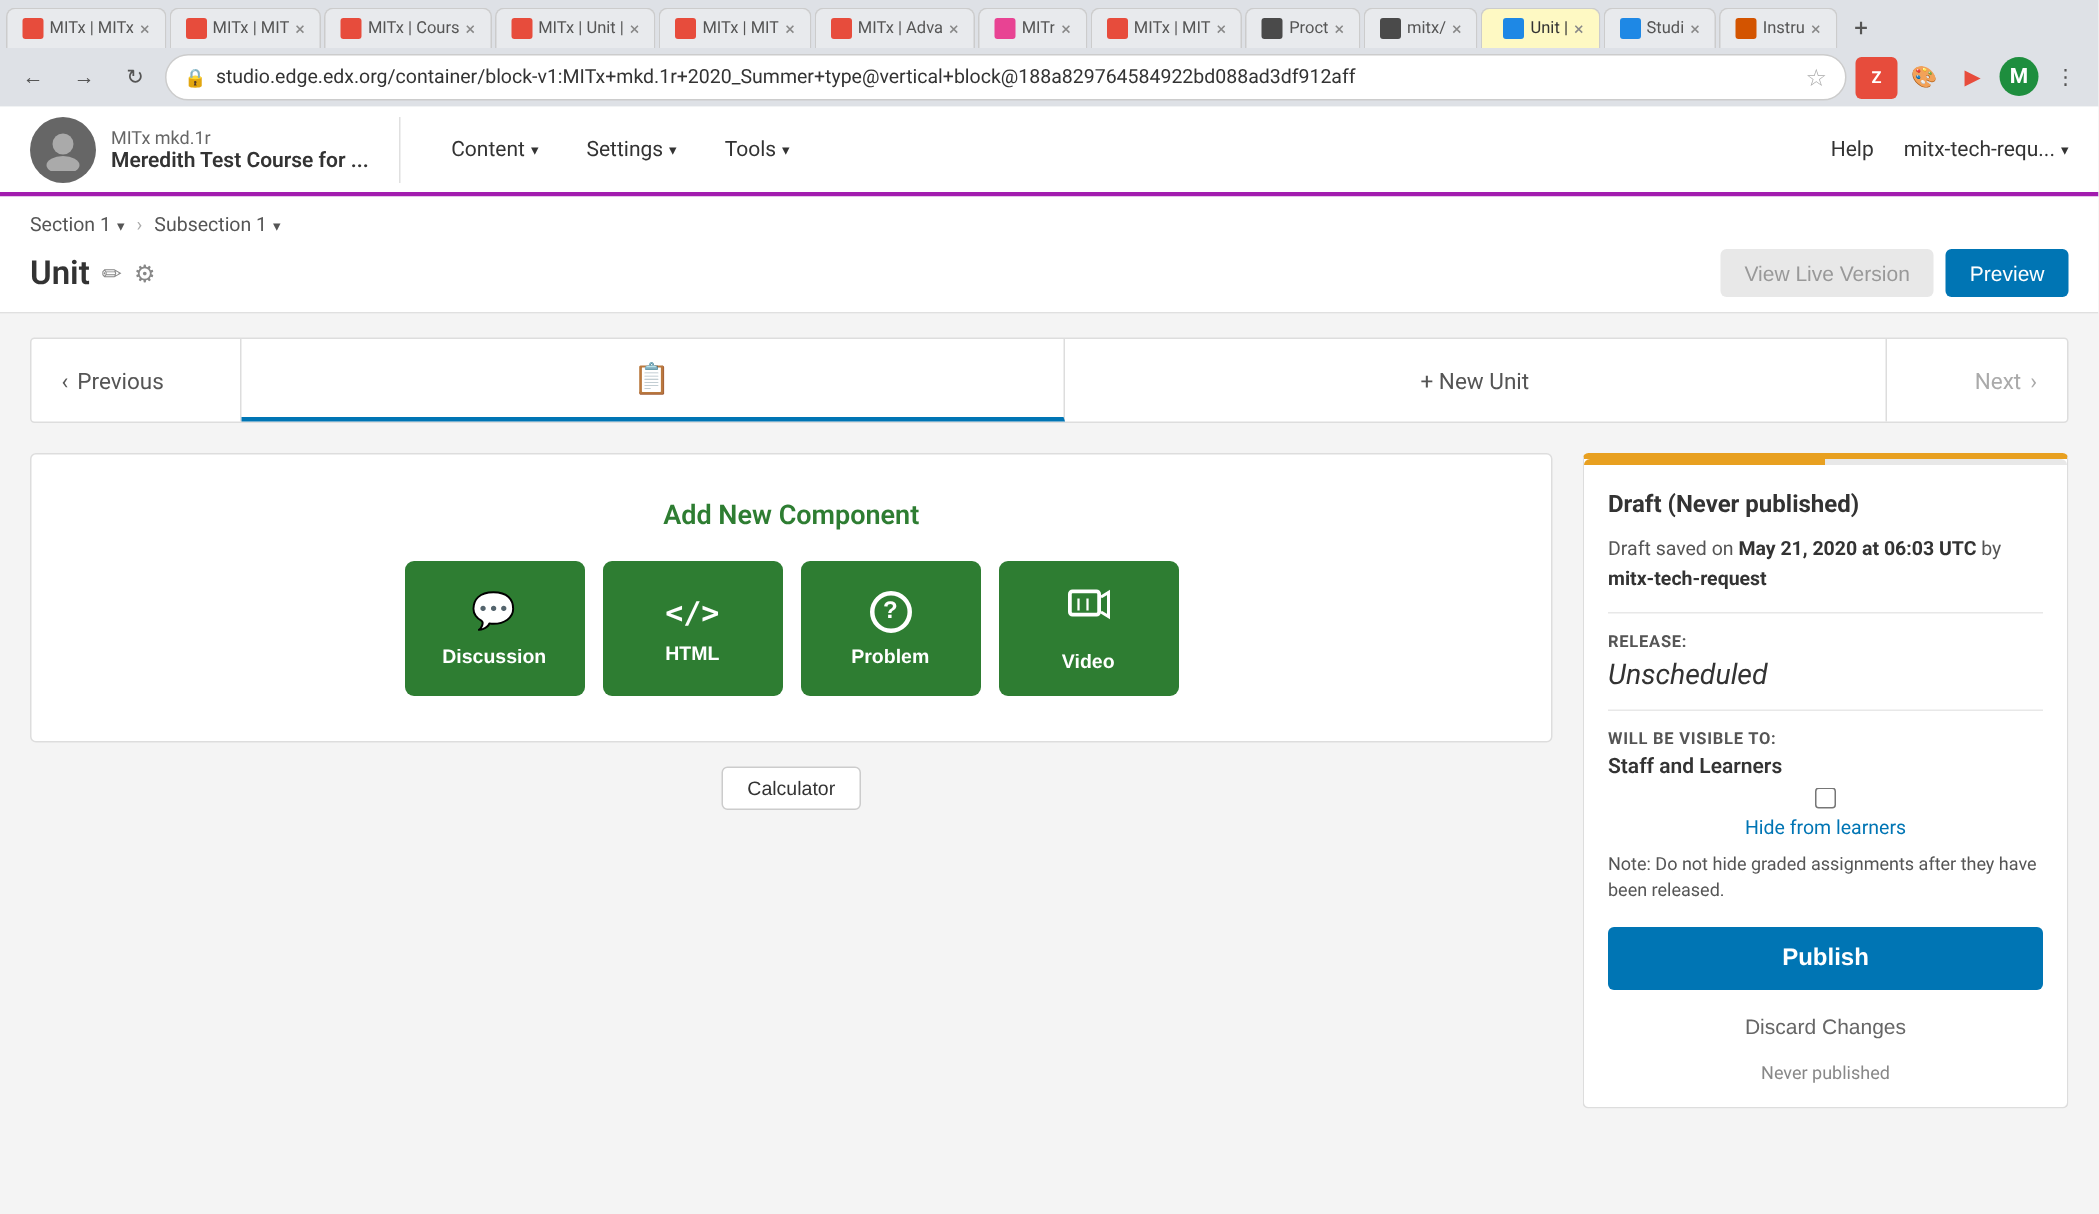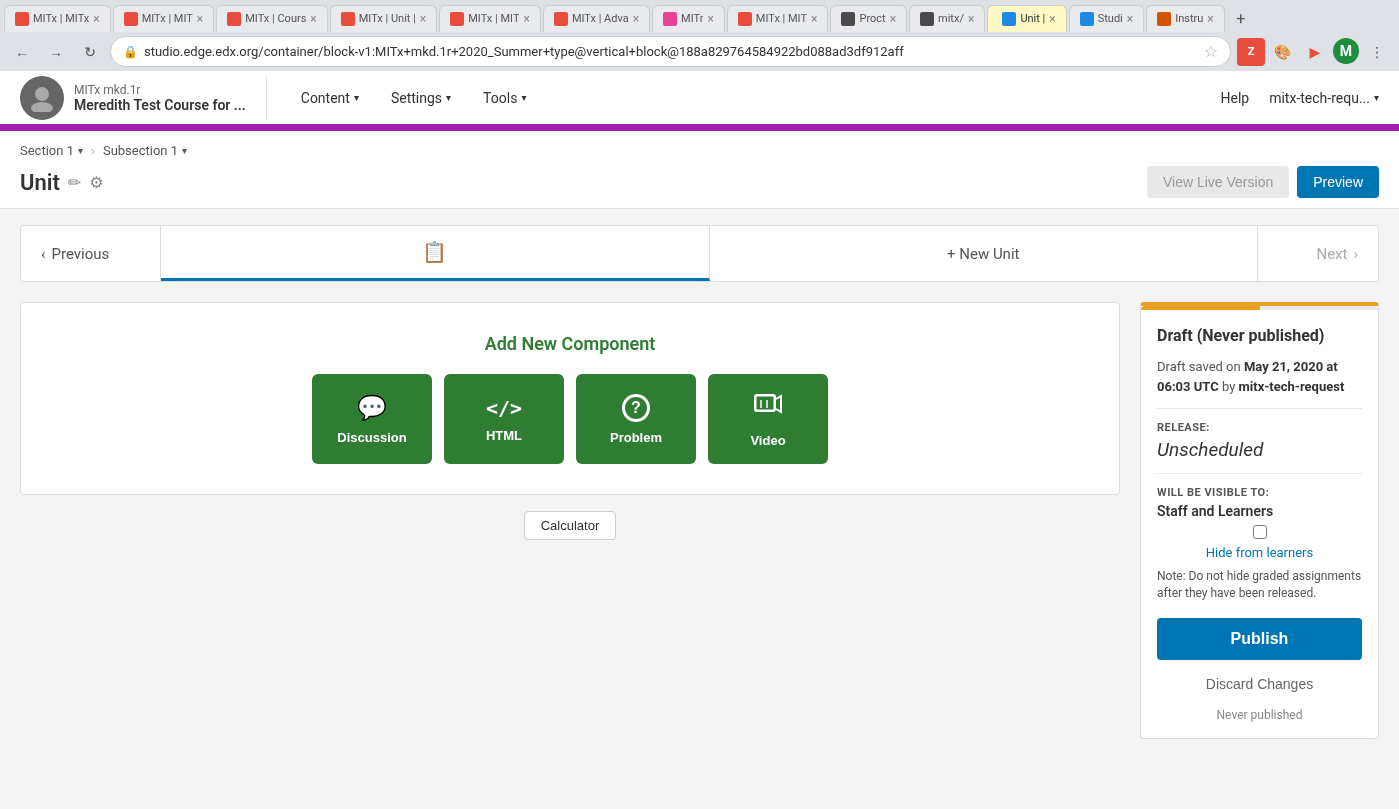--- a/index.html
+++ b/index.html
@@ -15,21 +15,21 @@
 
     .address-bar-row { display: flex; align-items: center; background: #dee1e6; padding: 4px 8px; gap: 6px; }
     .nav-btn { width: 28px; height: 28px; display: flex; align-items: center; justify-content: center; border-radius: 50%; cursor: pointer; color: #555; font-size: 14px; }
     .address-bar { flex: 1; background: #fff; border-radius: 16px; padding: 5px 12px; font-size: 13px; color: #333; display: flex; align-items: center; gap: 6px; border: 1px solid #ccc; }
     .address-bar .lock-icon { color: #555; font-size: 12px; }
     .address-bar .url-text { flex: 1; color: #333; font-size: 13px; }
     .browser-actions { display: flex; gap: 4px; }
     .browser-action-btn { width: 28px; height: 28px; border-radius: 50%; display: flex; align-items: center; justify-content: center; cursor: pointer; font-size: 14px; color: #555; }
 
     
-    .app-header { background: #fff; border-bottom: 7px solid #a21caf; display: flex; align-items: center; padding: 16px 20px; height: 60px; }
+    .app-header { background: #fff; border-bottom: 3px solid #a21caf; display: flex; align-items: center; padding: 16px 20px; height: 60px; }
     .logo-area { display: flex; align-items: center; gap: 10px; padding-right: 20px; border-right: 1px solid #e0e0e0; min-width: 240px; }
     .logo-circle { width: 44px; height: 44px; border-radius: 50%; background: #666; display: flex; align-items: center; justify-content: center; color: #fff; font-size: 18px; }
     .logo-text { display: flex; flex-direction: column; }
     .logo-org { font-size: 12px; color: #666; }
     .logo-course { font-size: 14px; font-weight: 600; color: #333; }
     .app-nav { display: flex; gap: 4px; margin-left: 20px; align-items: flex-end; }
     .app-nav-item { padding: 8px 14px; font-size: 14px; color: #333; cursor: pointer; display: flex; align-items: center; gap: 4px; }
     .app-nav-right { margin-left: auto; display: flex; align-items: center; gap: 20px; justify-content: flex-end; }
     .help-link { color: #333; font-size: 14px; cursor: pointer; }
     .user-menu { display: flex; align-items: center; gap: 4px; font-size: 14px; color: #333; cursor: pointer; }
@@ -58,21 +58,21 @@
     .content-area { flex: 1; }
 
     
     .add-component-box { border: 1px solid #ddd; background: #fff; border-radius: 4px; padding: 30px 20px; text-align: center; }
     .add-component-title { font-size: 18px; font-weight: 600; color: #2e7d32; margin-bottom: 20px; }
     .component-buttons { display: flex; justify-content: center; gap: 12px; flex-wrap: wrap; }
     .component-btn { width: 120px; height: 90px; background: #2e7d32; border: none; border-radius: 6px; color: #fff; cursor: pointer; display: flex; flex-direction: column; align-items: center; justify-content: center; gap: 8px; font-size: 13px; font-weight: 600; }
     .component-btn-icon { font-size: 24px; }
 
     
-    .sidebar { width: 239px; flex-shrink: 0; }
+    .sidebar { width: 324px; flex-shrink: 0; }
     .sidebar-card { background: #fff; border: 1px solid #ddd; border-radius: 4px; border-top: 4px solid #e8a020; }
     .sidebar-body { padding: 16px; }
     .sidebar-title { font-size: 16px; font-weight: 700; color: #333; margin-bottom: 12px; }
     .sidebar-info { font-size: 13px; color: #555; margin-bottom: 12px; line-height: 1.5; }
     .sidebar-info strong { color: #333; }
     .sidebar-label { font-size: 11px; font-weight: 700; color: #555; text-transform: uppercase; letter-spacing: 0.5px; margin-bottom: 4px; margin-top: 12px; }
     .sidebar-value { font-size: 19px; color: #333; margin-bottom: 8px; font-style: italic; }
     .sidebar-divider { border: none; border-top: 1px solid #e8e8e8; margin: 12px 0; }
     .sidebar-visible-label { font-size: 11px; font-weight: 700; color: #555; text-transform: uppercase; letter-spacing: 0.5px; margin-bottom: 4px; }
     .sidebar-visible-value { font-size: 14px; font-weight: 600; color: #333; margin-bottom: 6px; }

